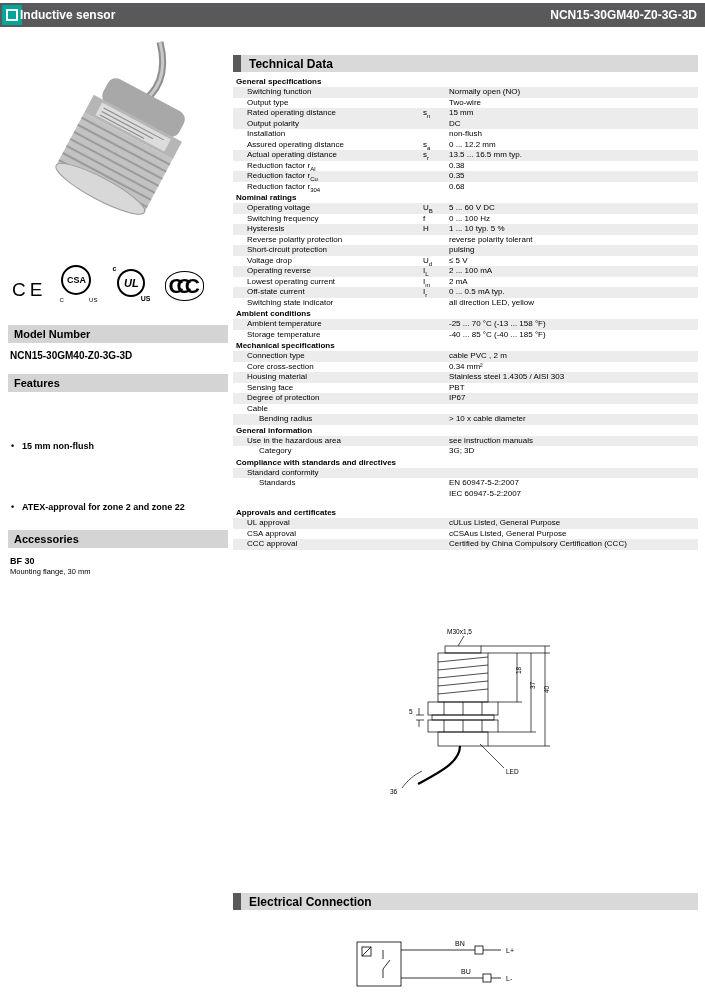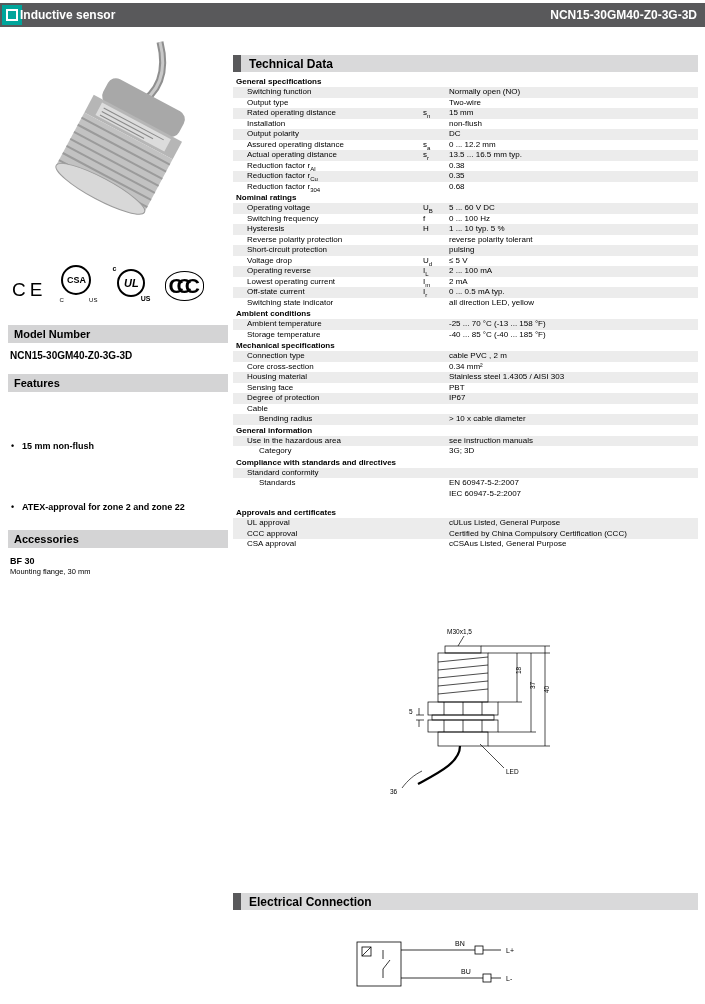--- a/index.html
+++ b/index.html
@@ -149,29 +149,29 @@
         <div class="trow">
           <div class="c-lab">Output type</div>
           <div class="c-sym"></div>
           <div class="c-val">Two-wire</div>
         </div>
         <div class="trow shade">
           <div class="c-lab">Rated operating distance</div>
           <div class="c-sym">s<sub>n</sub></div>
           <div class="c-val">15 mm</div>
         </div>
+        <div class="trow shade">
+          <div class="c-lab">Output polarity</div>
+          <div class="c-sym"></div>
+          <div class="c-val">DC</div>
+        </div>
         <div class="trow">
           <div class="c-lab">Installation</div>
           <div class="c-sym"></div>
           <div class="c-val">non-flush</div>
-        </div>
-        <div class="trow shade">
-          <div class="c-lab">Output polarity</div>
-          <div class="c-sym"></div>
-          <div class="c-val">DC</div>
         </div>
         <div class="trow">
           <div class="c-lab">Assured operating distance</div>
           <div class="c-sym">s<sub>a</sub></div>
           <div class="c-val">0 ... 12.2 mm</div>
         </div>
         <div class="trow shade">
           <div class="c-lab">Actual operating distance</div>
           <div class="c-sym">s<sub>r</sub></div>
           <div class="c-val">13.5 ... 16.5 mm typ.</div>
@@ -325,29 +325,29 @@
           </div>
         </div>
       </div>
       <div class="sec gap-before">
         <div class="sec-title">Approvals and certificates</div>
         <div class="trow shade">
           <div class="c-lab">UL approval</div>
           <div class="c-sym"></div>
           <div class="c-val">cULus Listed, General Purpose</div>
         </div>
+        <div class="trow">
+          <div class="c-lab">CSA approval</div>
+          <div class="c-sym"></div>
+          <div class="c-val">cCSAus Listed, General Purpose</div>
+        </div>
         <div class="trow shade">
           <div class="c-lab">CCC approval</div>
           <div class="c-sym"></div>
           <div class="c-val">Certified by China Compulsory Certification (CCC)</div>
-        </div>
-        <div class="trow">
-          <div class="c-lab">CSA approval</div>
-          <div class="c-sym"></div>
-          <div class="c-val">cCSAus Listed, General Purpose</div>
         </div>
       </div>
     </div>
 
 
   <div class="dims-wrap">
     <svg viewBox="0 0 200 185" width="200" height="185" font-size="6.5" font-family="Liberation Sans, sans-serif">
       <g fill="none" stroke="#000" stroke-width="0.7">
         <line x1="96" y1="14" x2="90" y2="24"></line>
         <rect x="77" y="24" width="36" height="7"></rect>

